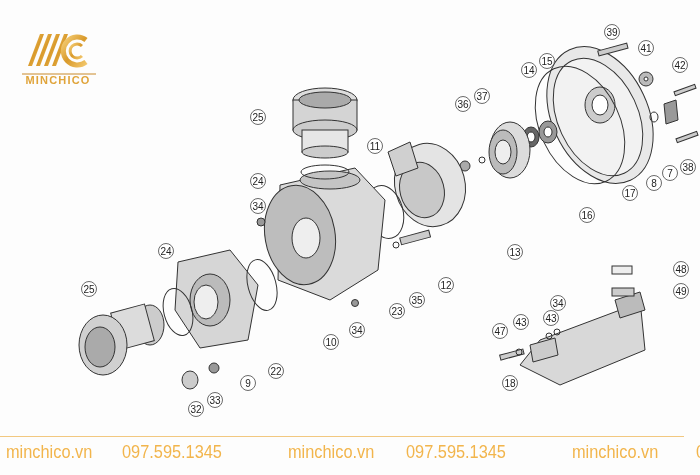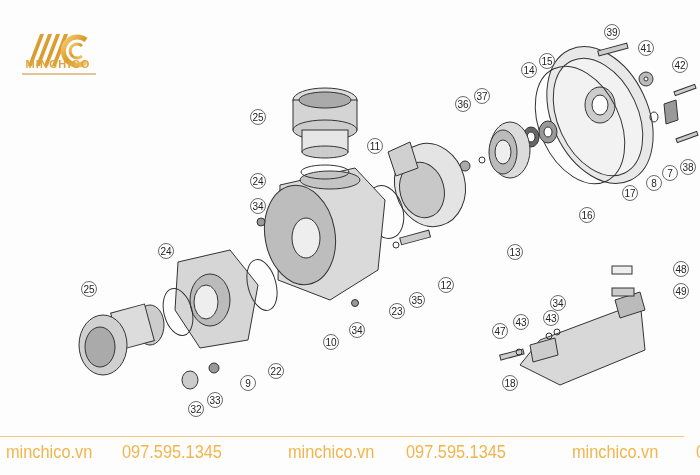--- a/index.html
+++ b/index.html
@@ -1,19 +1,19 @@
 <!DOCTYPE html>
 <html><head>
 <meta charset="utf-8">
 <style>
   html, body { margin:0; padding:0; }
   body { width:700px; height:475px; background:#fdfdfd; position:relative; overflow:hidden; font-family:"Liberation Sans", sans-serif; }
   #diagram { position:absolute; left:0; top:0; width:700px; height:475px; }
   .logo { position:absolute; left:8px; top:14px; width:100px; height:70px; }
-  .logo-text { position:absolute; left:6px; top:58px; width:104px; text-align:center; font-family:"Liberation Sans", sans-serif; font-weight:bold; font-size:11px; letter-spacing:1.2px; color:#e0a43a; }
+  .logo-text { position:absolute; left:6px; top:74px; width:104px; text-align:center; font-family:"Liberation Sans", sans-serif; font-weight:bold; font-size:11px; letter-spacing:1.2px; color:#e0a43a; }
   .callout { font-family:"Liberation Sans", sans-serif; font-size:10px; fill:#222; text-anchor:middle; dominant-baseline:central; }
   .footer { position:absolute; left:0; top:436px; width:684px; height:30px; border-top:1.5px solid #f2c880; }
   .footer-item { position:absolute; top:4px; font-family:"Liberation Sans", sans-serif; font-size:19px; color:#f2b54c; white-space:nowrap; transform:scaleX(0.86); transform-origin:left top; }
 </style>
 </head>
 <body>
 
 <svg class="logo" viewBox="0 0 100 70">
   <defs>
     <linearGradient id="gold" x1="0" y1="0" x2="1" y2="1">

